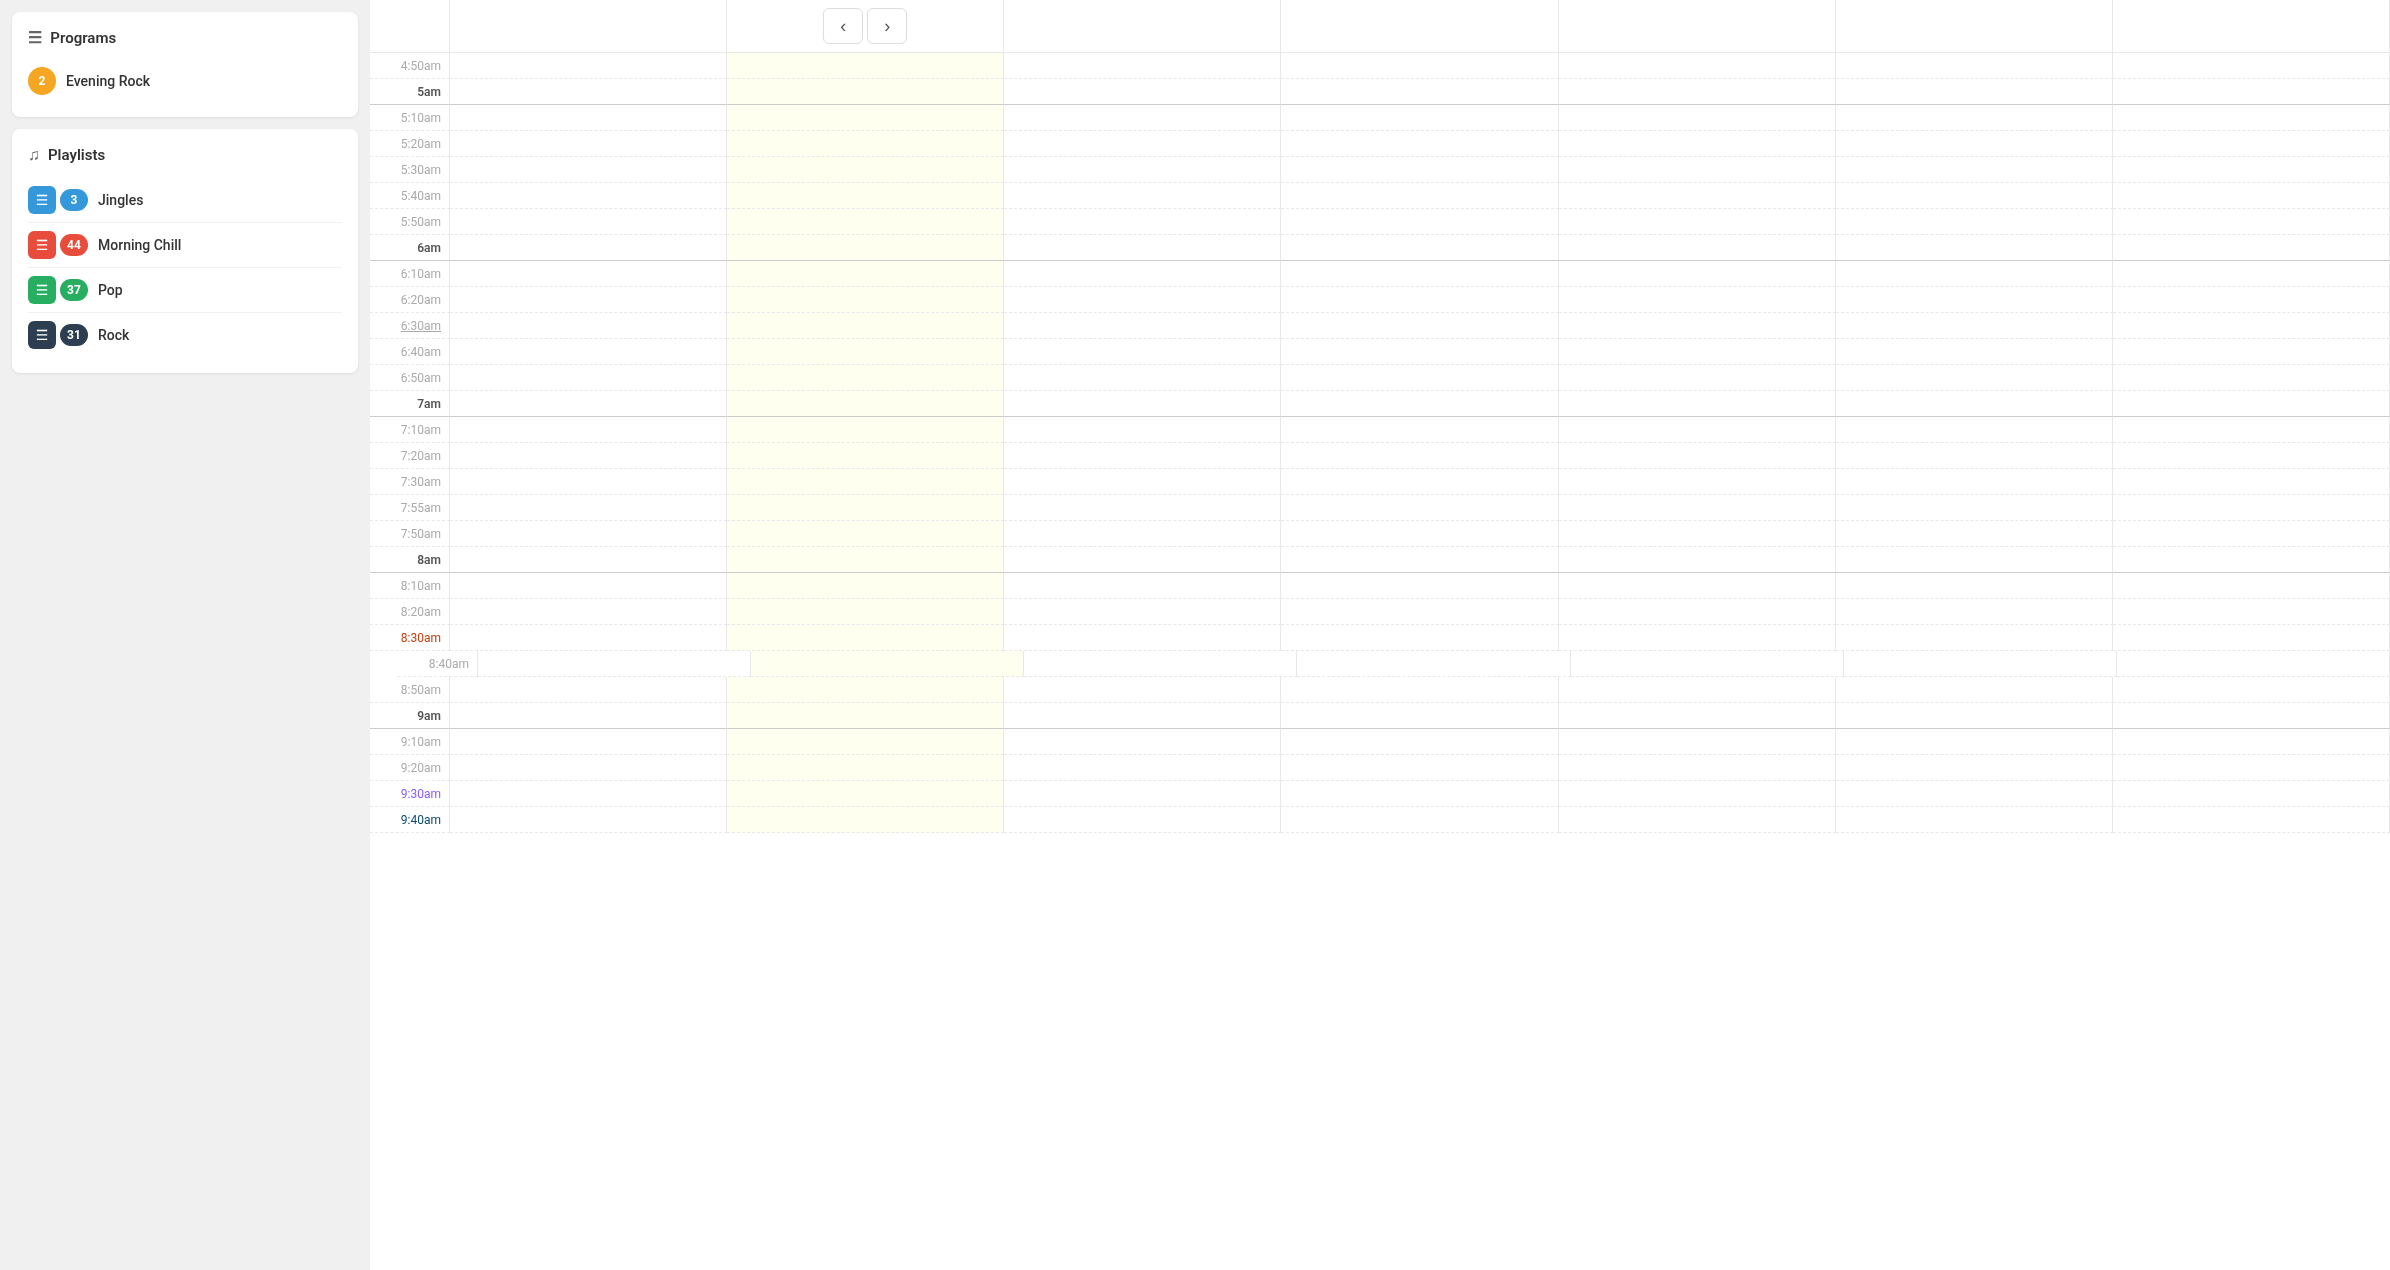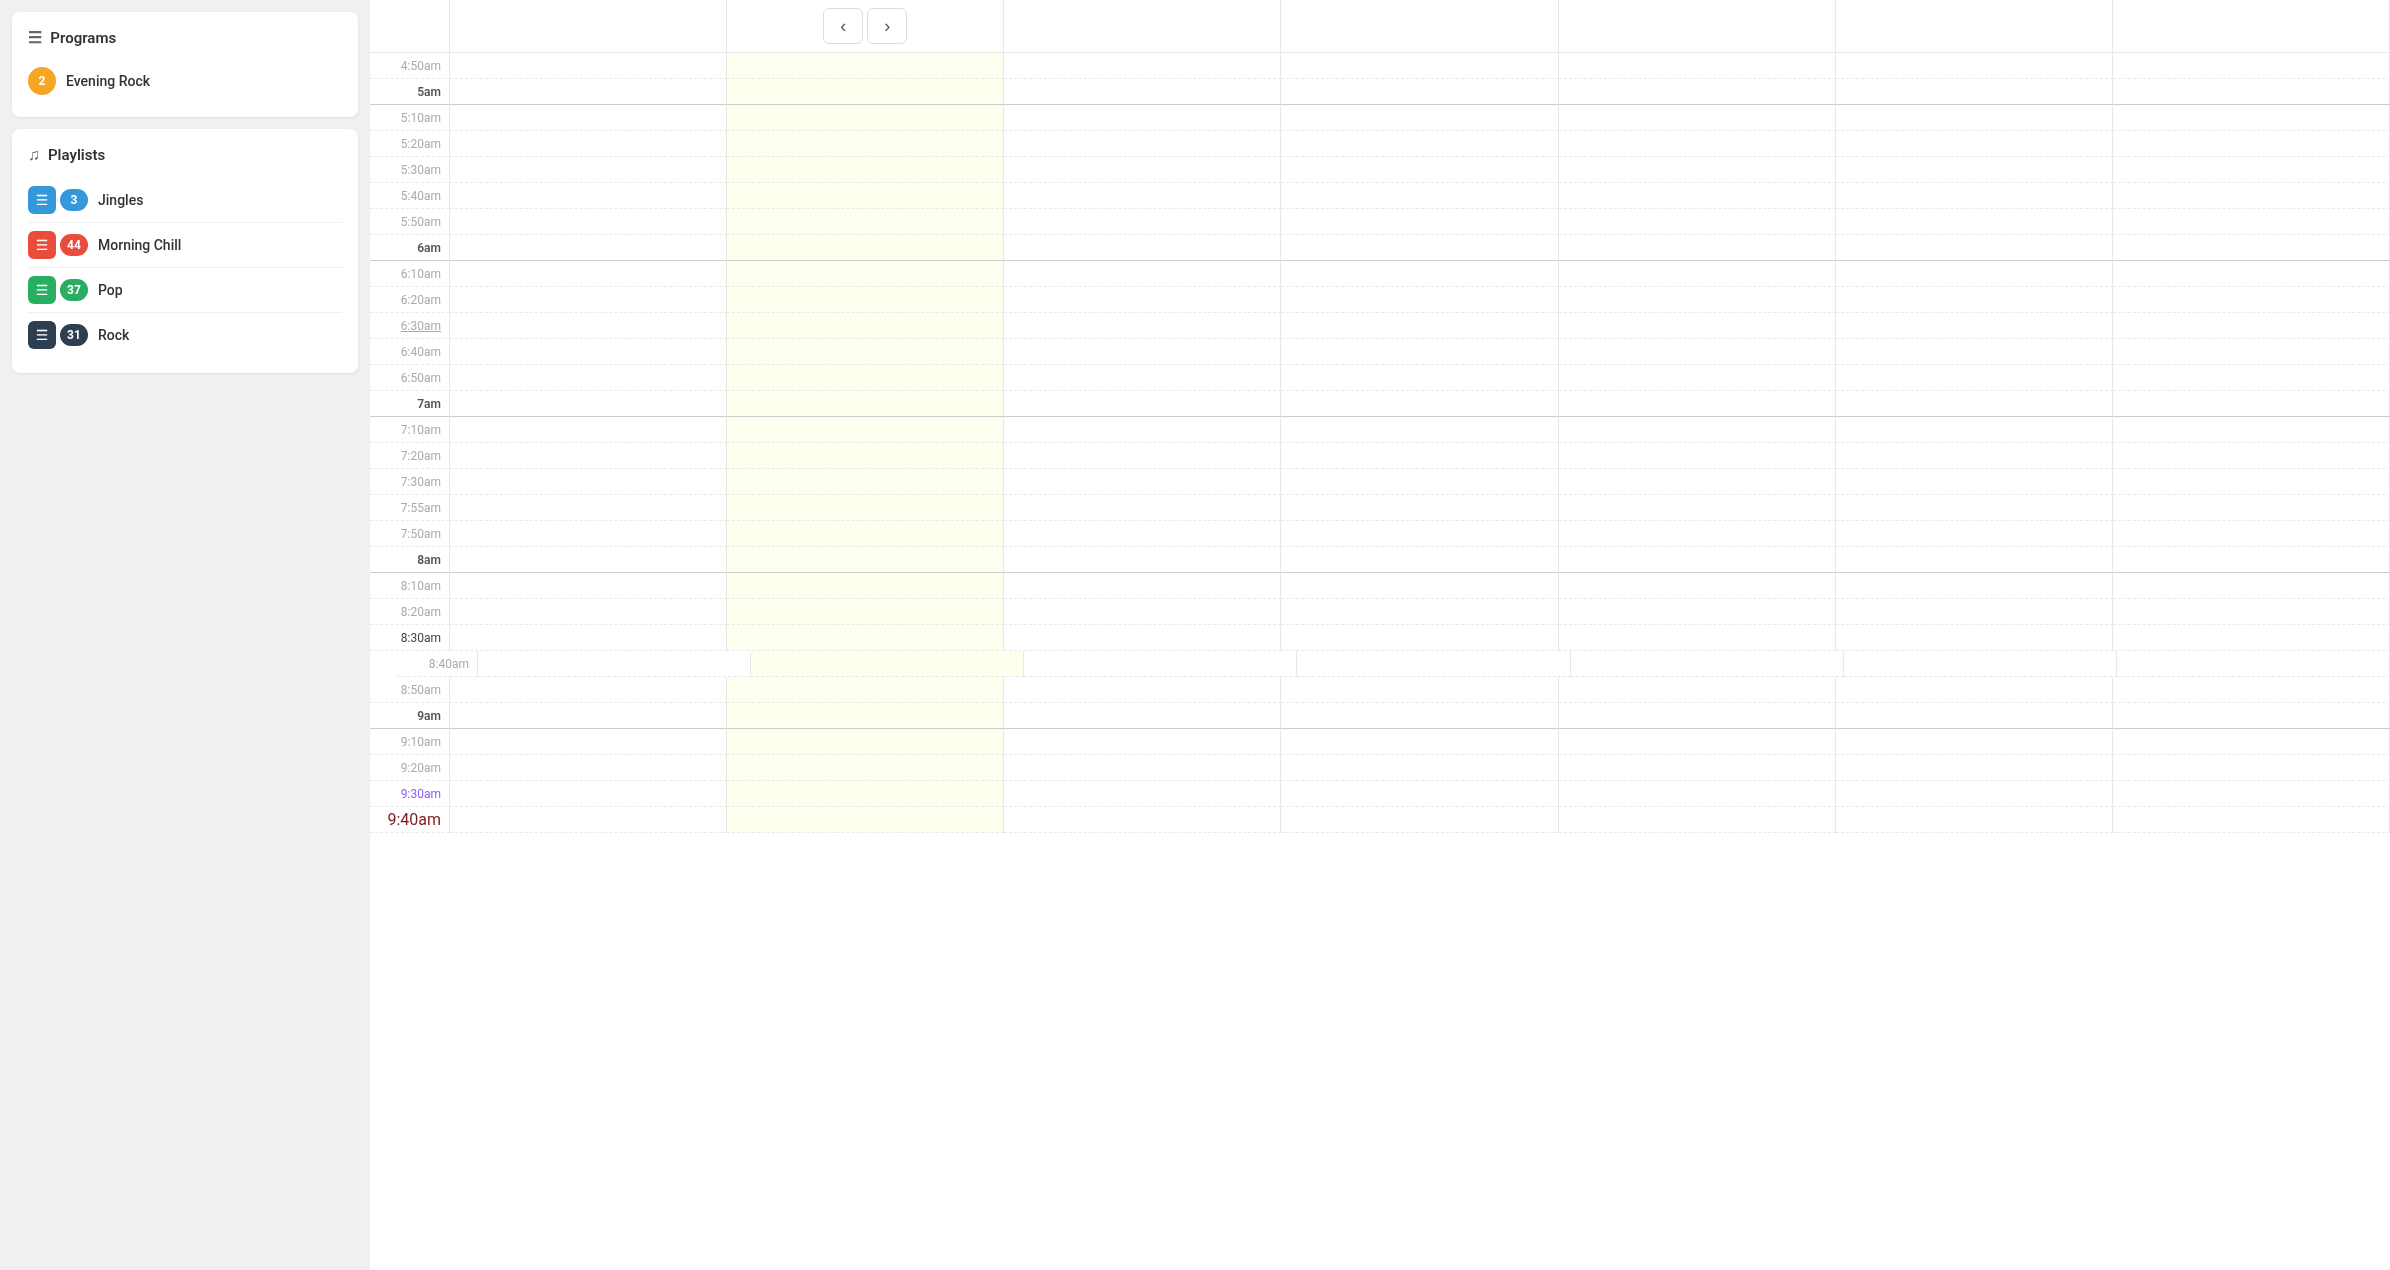--- a/index.html
+++ b/index.html
@@ -427,21 +427,21 @@
           <div style="text-align: right; padding: 2px 8px 2px 0px; font-size: 12px; color: rgb(170, 170, 170); font-weight: 400; border-right: 1px solid rgb(232, 232, 232); border-bottom: 1px dashed rgb(232, 232, 232); height: 26px; display: flex; align-items: center; justify-content: flex-end; white-space: nowrap;">8:20am</div>
           <div style="border-right: 1px solid rgb(232, 232, 232); border-bottom: 1px dashed rgb(232, 232, 232); height: 26px;"></div>
           <div style="border-right: 1px solid rgb(232, 232, 232); border-bottom: 1px dashed rgb(232, 232, 232); height: 26px; background: rgb(255, 255, 240);"></div>
           <div style="border-right: 1px solid rgb(232, 232, 232); border-bottom: 1px dashed rgb(232, 232, 232); height: 26px;"></div>
           <div style="border-right: 1px solid rgb(232, 232, 232); border-bottom: 1px dashed rgb(232, 232, 232); height: 26px;"></div>
           <div style="border-right: 1px solid rgb(232, 232, 232); border-bottom: 1px dashed rgb(232, 232, 232); height: 26px;"></div>
           <div style="border-right: 1px solid rgb(232, 232, 232); border-bottom: 1px dashed rgb(232, 232, 232); height: 26px;"></div>
           <div style="border-right: 1px solid rgb(232, 232, 232); border-bottom: 1px dashed rgb(232, 232, 232); height: 26px;"></div>
         </div>
         <div style="display: grid; grid-template-columns: 80px repeat(7, 1fr);">
-          <div style="text-align: right; padding: 2px 8px 2px 0px; font-size: 12px; color: #404040; font-weight: 400; border-right: 1px solid rgb(232, 232, 232); border-bottom: 1px dashed rgb(232, 232, 232); height: 26px; display: flex; align-items: center; justify-content: flex-end; white-space: nowrap;">8:30am</div>
+          <div style="text-align: right; padding: 2px 8px 2px 0px; font-size: 12px; color: #c2410c; font-weight: 400; border-right: 1px solid rgb(232, 232, 232); border-bottom: 1px dashed rgb(232, 232, 232); height: 26px; display: flex; align-items: center; justify-content: flex-end; white-space: nowrap;">8:30am</div>
           <div style="border-right: 1px solid rgb(232, 232, 232); border-bottom: 1px dashed rgb(232, 232, 232); height: 26px;"></div>
           <div style="border-right: 1px solid rgb(232, 232, 232); border-bottom: 1px dashed rgb(232, 232, 232); height: 26px; background: rgb(255, 255, 240);"></div>
           <div style="border-right: 1px solid rgb(232, 232, 232); border-bottom: 1px dashed rgb(232, 232, 232); height: 26px;"></div>
           <div style="border-right: 1px solid rgb(232, 232, 232); border-bottom: 1px dashed rgb(232, 232, 232); height: 26px;"></div>
           <div style="border-right: 1px solid rgb(232, 232, 232); border-bottom: 1px dashed rgb(232, 232, 232); height: 26px;"></div>
           <div style="border-right: 1px solid rgb(232, 232, 232); border-bottom: 1px dashed rgb(232, 232, 232); height: 26px;"></div>
           <div style="border-right: 1px solid rgb(232, 232, 232); border-bottom: 1px dashed rgb(232, 232, 232); height: 26px;"></div>
         </div>
         <div style="display: grid; grid-template-columns: 80px repeat(7, 1fr); padding-left: 28px;">
           <div style="text-align: right; padding: 2px 8px 2px 0px; font-size: 12px; color: rgb(170, 170, 170); font-weight: 400; border-right: 1px solid rgb(232, 232, 232); border-bottom: 1px dashed rgb(232, 232, 232); height: 26px; display: flex; align-items: center; justify-content: flex-end; white-space: nowrap;">8:40am</div>
@@ -497,21 +497,21 @@
           <div style="text-align: right; padding: 2px 8px 2px 0px; font-size: 12px; color: #8b5cf6; font-weight: 400; border-right: 1px solid rgb(232, 232, 232); border-bottom: 1px dashed rgb(232, 232, 232); height: 26px; display: flex; align-items: center; justify-content: flex-end; white-space: nowrap;">9:30am</div>
           <div style="border-right: 1px solid rgb(232, 232, 232); border-bottom: 1px dashed rgb(232, 232, 232); height: 26px;"></div>
           <div style="border-right: 1px solid rgb(232, 232, 232); border-bottom: 1px dashed rgb(232, 232, 232); height: 26px; background: rgb(255, 255, 240);"></div>
           <div style="border-right: 1px solid rgb(232, 232, 232); border-bottom: 1px dashed rgb(232, 232, 232); height: 26px;"></div>
           <div style="border-right: 1px solid rgb(232, 232, 232); border-bottom: 1px dashed rgb(232, 232, 232); height: 26px;"></div>
           <div style="border-right: 1px solid rgb(232, 232, 232); border-bottom: 1px dashed rgb(232, 232, 232); height: 26px;"></div>
           <div style="border-right: 1px solid rgb(232, 232, 232); border-bottom: 1px dashed rgb(232, 232, 232); height: 26px;"></div>
           <div style="border-right: 1px solid rgb(232, 232, 232); border-bottom: 1px dashed rgb(232, 232, 232); height: 26px;"></div>
         </div>
         <div style="display: grid; grid-template-columns: 80px repeat(7, 1fr);">
-          <div style="text-align: right; padding: 2px 8px 2px 0px; font-size: 16px; color: #7f1d1d; font-weight: 400; border-right: 1px solid rgb(232, 232, 232); border-bottom: 1px dashed rgb(232, 232, 232); height: 26px; display: flex; align-items: center; justify-content: flex-end; white-space: nowrap;">9:40am</div>
+          <div style="text-align: right; padding: 2px 8px 2px 0px; font-size: 12px; color: #0c4a6e; font-weight: 400; border-right: 1px solid rgb(232, 232, 232); border-bottom: 1px dashed rgb(232, 232, 232); height: 26px; display: flex; align-items: center; justify-content: flex-end; white-space: nowrap;">9:40am</div>
           <div style="border-right: 1px solid rgb(232, 232, 232); border-bottom: 1px dashed rgb(232, 232, 232); height: 26px;"></div>
           <div style="border-right: 1px solid rgb(232, 232, 232); border-bottom: 1px dashed rgb(232, 232, 232); height: 26px; background: rgb(255, 255, 240);"></div>
           <div style="border-right: 1px solid rgb(232, 232, 232); border-bottom: 1px dashed rgb(232, 232, 232); height: 26px;"></div>
           <div style="border-right: 1px solid rgb(232, 232, 232); border-bottom: 1px dashed rgb(232, 232, 232); height: 26px;"></div>
           <div style="border-right: 1px solid rgb(232, 232, 232); border-bottom: 1px dashed rgb(232, 232, 232); height: 26px;"></div>
           <div style="border-right: 1px solid rgb(232, 232, 232); border-bottom: 1px dashed rgb(232, 232, 232); height: 26px;"></div>
           <div style="border-right: 1px solid rgb(232, 232, 232); border-bottom: 1px dashed rgb(232, 232, 232); height: 26px;"></div>
         </div>
       </div>
   </div>

